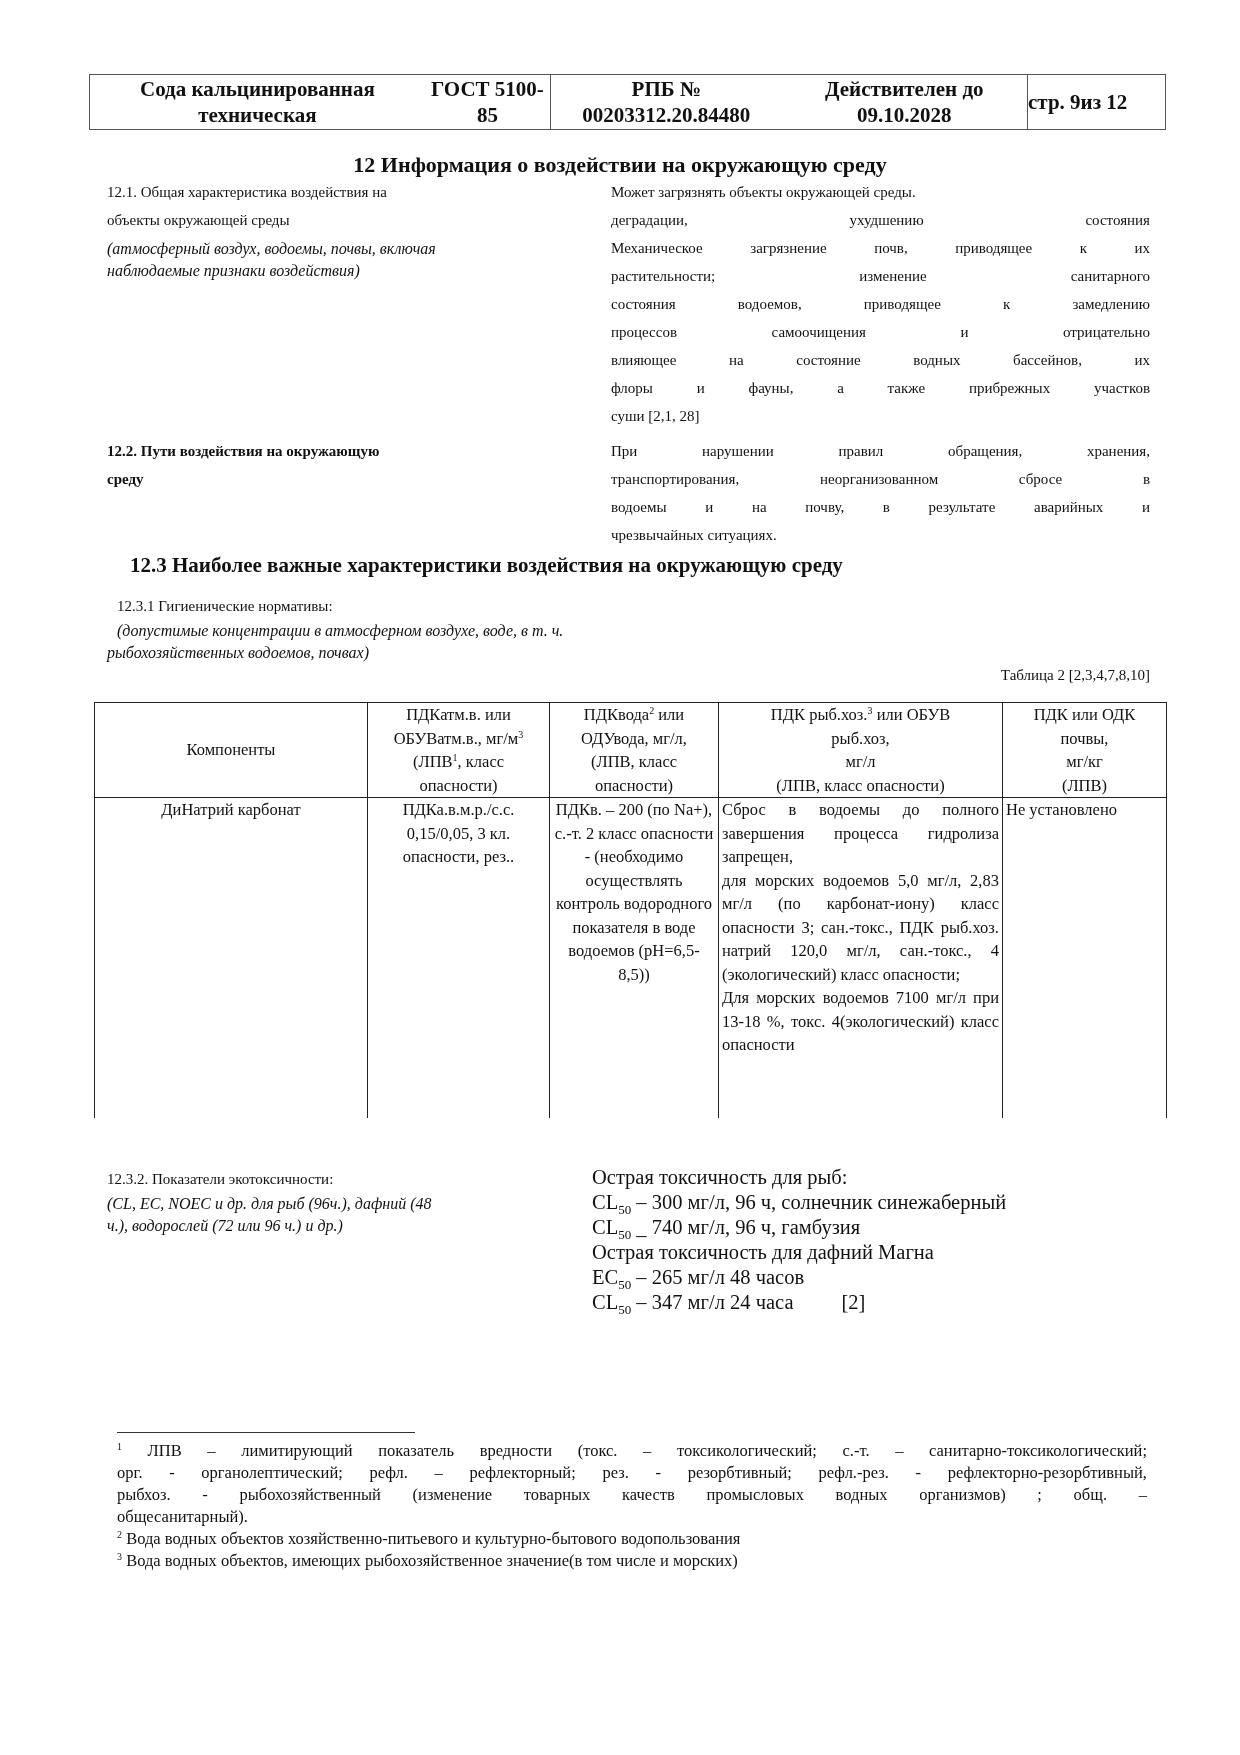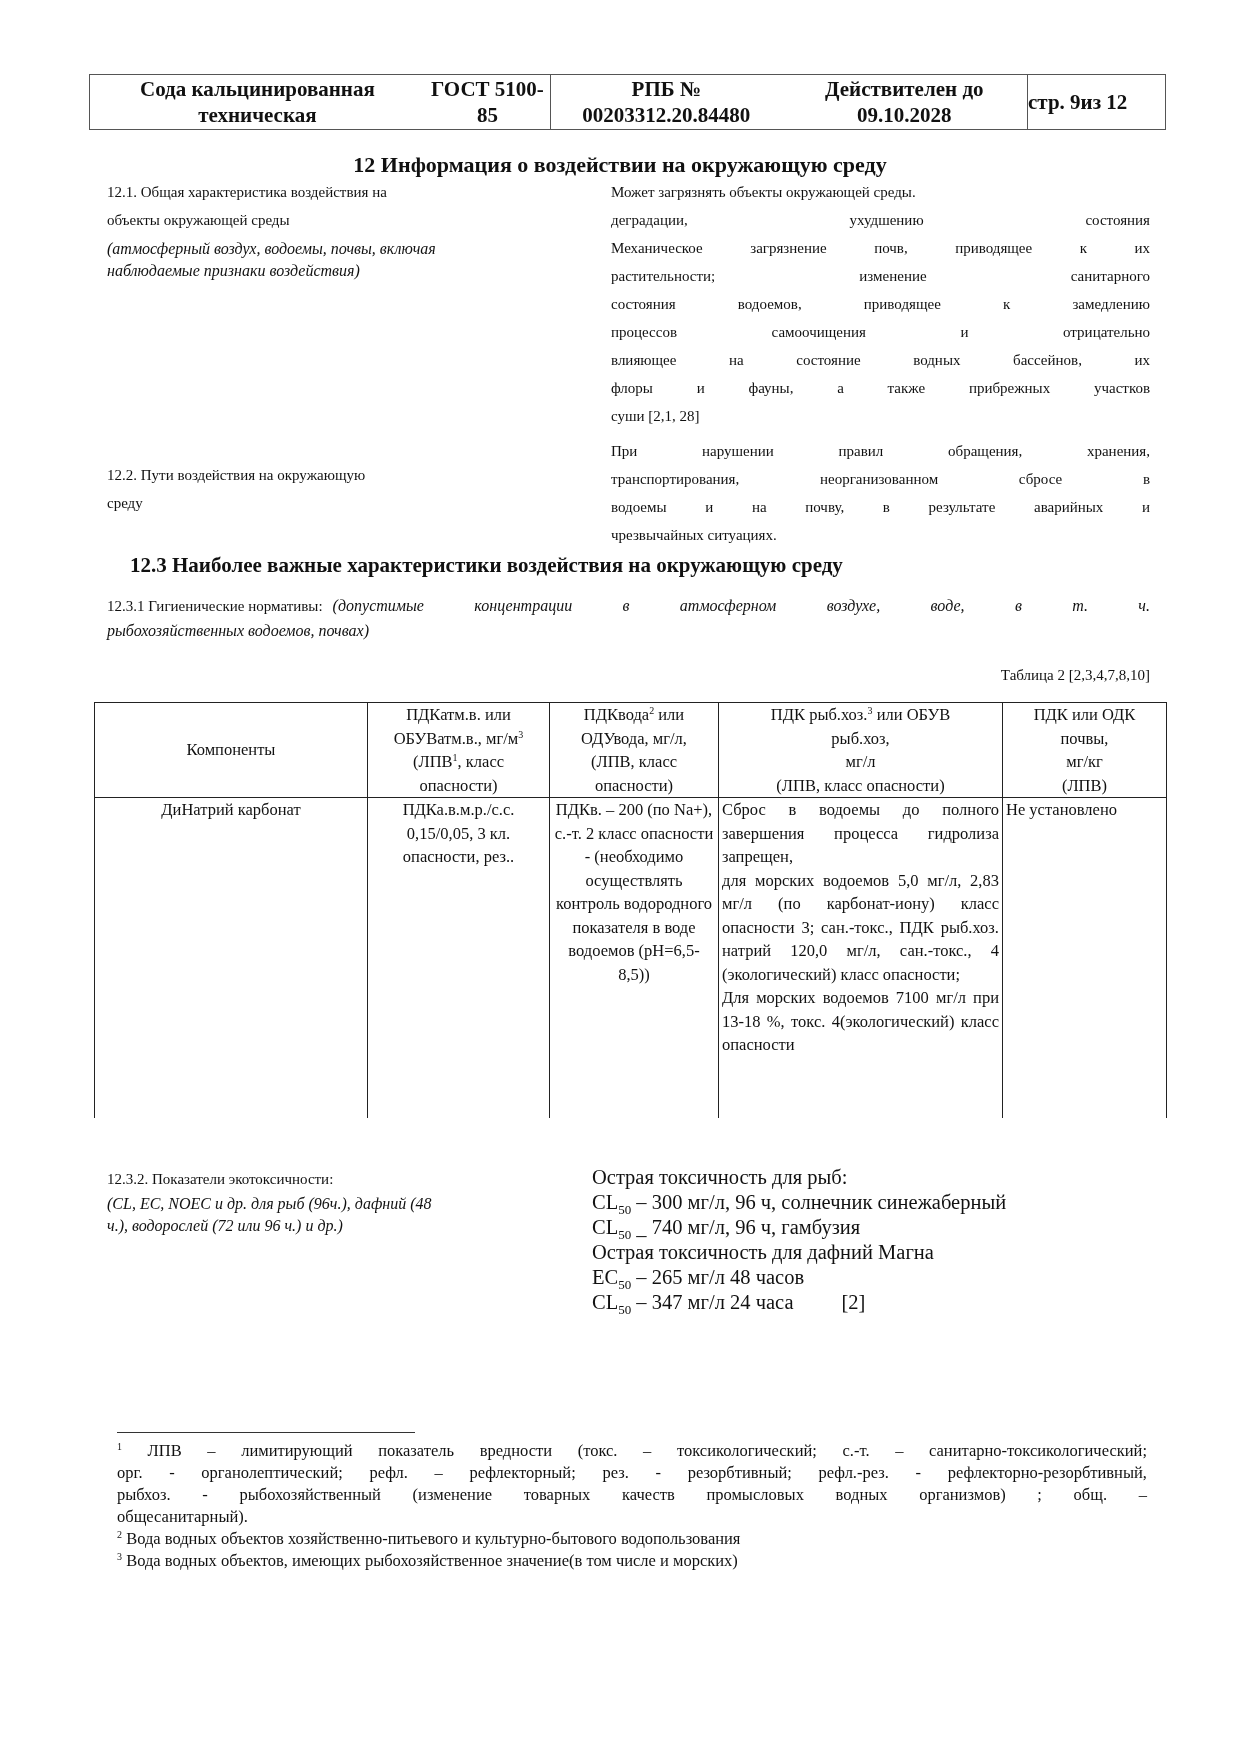--- a/index.html
+++ b/index.html
@@ -80,35 +80,35 @@
   <div class="just-line">деградации, ухудшению состояния</div>
   <div class="just-line">Механическое загрязнение почв, приводящее к их</div>
   <div class="just-line">растительности; изменение санитарного</div>
   <div class="just-line">состояния водоемов, приводящее к замедлению</div>
   <div class="just-line">процессов самоочищения и отрицательно</div>
   <div class="just-line">влияющее на состояние водных бассейнов, их</div>
   <div class="just-line">флоры и фауны, а также прибрежных участков</div>
   <div>суши [2,1, 28]</div>
 </div>
 
-<div class="abs lt" style="left:107px; top:461px; width:480px;">
+<div class="abs lt" style="left:107px; top:437px; width:480px;font-weight:bold;">
   <div>12.2. Пути воздействия на окружающую</div>
   <div>среду</div>
 </div>
 <div class="abs lt" style="left:611px; top:437px; width:539px;">
   <div class="just-line">При нарушении правил обращения, хранения,</div>
   <div class="just-line">транспортирования, неорганизованном сбросе в</div>
   <div class="just-line">водоемы и на почву, в результате аварийных и</div>
   <div>чрезвычайных ситуациях.</div>
 </div>
 
 <div class="abs h3">12.3  Наиболее  важные характеристики воздействия на окружающую среду</div>
 
 <div class="abs" style="left:107px; top:592px; width:1043px;">
-  <div style="display:flex; justify-content:space-between; align-items:baseline;">
+  <div style="display:flex; justify-content:space-between; align-items:baseline;flex-direction:column;">
     <span class="lt">12.3.1 Гигиенические нормативы:</span>
     <span class="sm" style="flex:1; margin-left:10px; text-align:justify; text-align-last:justify;">(допустимые концентрации в атмосферном воздухе, воде, в т. ч.</span>
   </div>
   <div class="sm">рыбохозяйственных водоемов, почвах)</div>
 </div>
 
 <div class="abs lt" style="left:700px; top:661px; width:450px; text-align:right;">Таблица 2 [2,3,4,7,8,10]</div>
 
 <table class="tbl">
   <colgroup>

